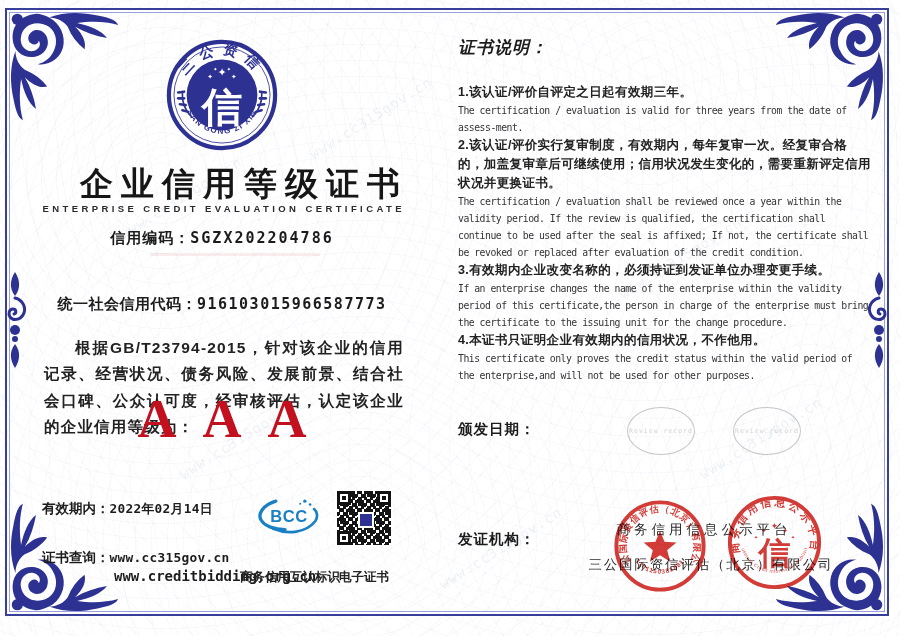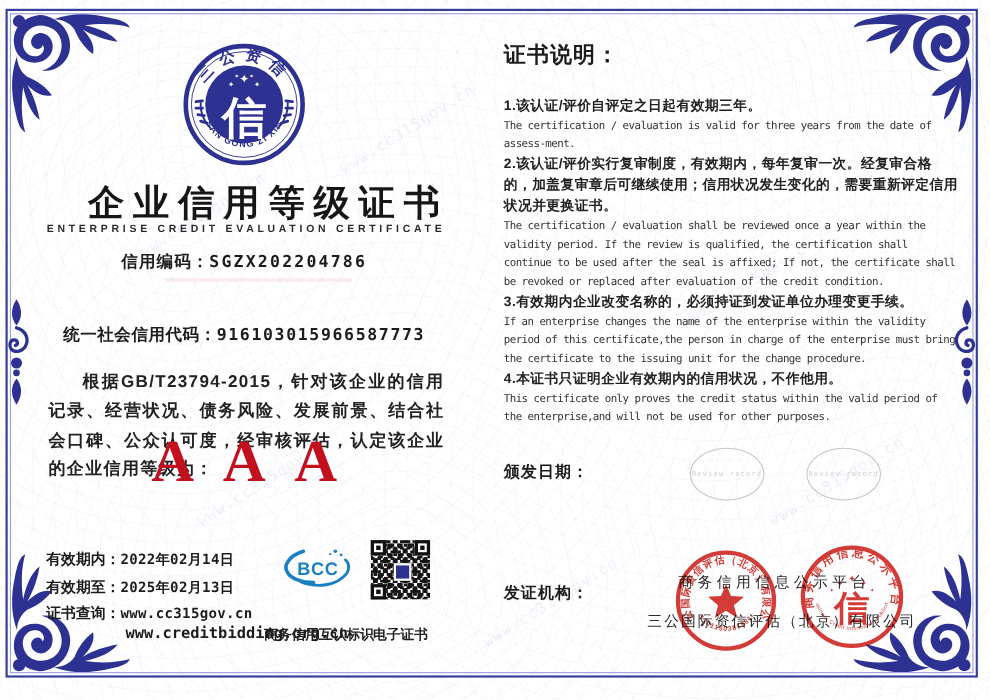--- a/index.html
+++ b/index.html
@@ -52,21 +52,21 @@
         repeating-conic-gradient(#141414 0% 25%, transparent 0% 50%) 0 0/6px 6px,
         repeating-conic-gradient(#141414 0% 25%, transparent 0% 50%) 2px 3px/9px 9px, #fff;
       outline:2px solid #fff;}
   .qf{position:absolute;width:8px;height:8px;border:3px solid #111;background:#fff;}
   .qf::after{content:"";position:absolute;left:2px;top:2px;width:4px;height:4px;background:#111;}
   .qf.a{left:0;top:0;}.qf.b{right:0;top:0;}.qf.c{left:0;bottom:0;}
   .qe{position:absolute;left:21px;top:21px;width:12px;height:12px;background:#2d3192;border:2px solid #fff;}
   .qr-cap{left:334px;top:569px;width:60px;text-align:center;font-size:12.5px;font-weight:700;color:#222;}
   
   .instructions{left:458px;top:36px;width:414px;}
-  .ins-title{font-size:20px;font-weight:800;margin:0 0 24px 0;letter-spacing:1px;}
+  .ins-title{font-size:17px;font-weight:800;margin:0 0 24px 0;letter-spacing:1px;font-style:italic;}
   .zh{font-size:12.5px;font-weight:700;line-height:19px;letter-spacing:.4px;color:#222;margin:0;}
   .en{font-family:"DejaVu Sans Mono",monospace;font-size:9.8px;letter-spacing:-.5px;line-height:17px;
       color:#333;margin:0;}
   .review-lbl{left:458px;top:420px;font-size:14.5px;font-weight:800;letter-spacing:1px;}
   .ellipse{width:66px;height:46px;border:1px solid #c6c6c6;border-radius:50%;
            display:flex;align-items:center;justify-content:center;}
   .e1{left:627px;top:407px;}.e2{left:733px;top:407px;}
   .ellipse span{font-family:"DejaVu Sans Mono",monospace;font-size:6.5px;color:#d2d2d2;letter-spacing:1px;}
   .issuer-lbl{left:458px;top:530px;font-size:14.5px;font-weight:800;letter-spacing:1px;}
   .issuer1{left:596px;top:521px;width:212px;text-align:center;font-size:13.5px;letter-spacing:4px;
@@ -194,23 +194,20 @@
     <span>统一社会信用代码：</span><span class="num">916103015966587773</span>
   </div>
 
   <p class="abs statement">根据GB/T23794-2015，针对该企业的信用记录、经营状况、债务风险、发展前景、结合社会口碑、公众认可度，经审核评估，认定该企业的企业信用等级为：</p>
 
   <div class="abs grade">AAA</div>
 
   <div class="abs inforow r1">
     <span class="lbl">有效期内：</span><span class="val">2022年02月14日</span>
   </div>
-  <div class="abs inforow r2">
-    <span class="lbl">有效期至：</span><span class="val">2025年02月13日</span>
-  </div>
   <div class="abs inforow r3">
     <span class="lbl">证书查询：</span><span class="val">www.cc315gov.cn</span>
   </div>
   <div class="abs inforow r4">www.creditbidding.org.cn</div>
 
   <svg class="abs bcc" viewBox="0 0 100 60">
     <path d="M30 6 C10 12 2 26 8 35 C13 44 28 49 44 49" fill="none" stroke="#1a80c4" stroke-width="5" stroke-linecap="round"></path>
     <path d="M26 48 C48 57 76 54 90 36 C94 30 93 22 88 18" fill="none" stroke="#1a80c4" stroke-width="4" stroke-linecap="round"></path>
     <circle cx="74" cy="6" r="2.5" fill="#1a80c4"></circle>
       <circle cx="82" cy="11" r="2" fill="#1a80c4"></circle>

